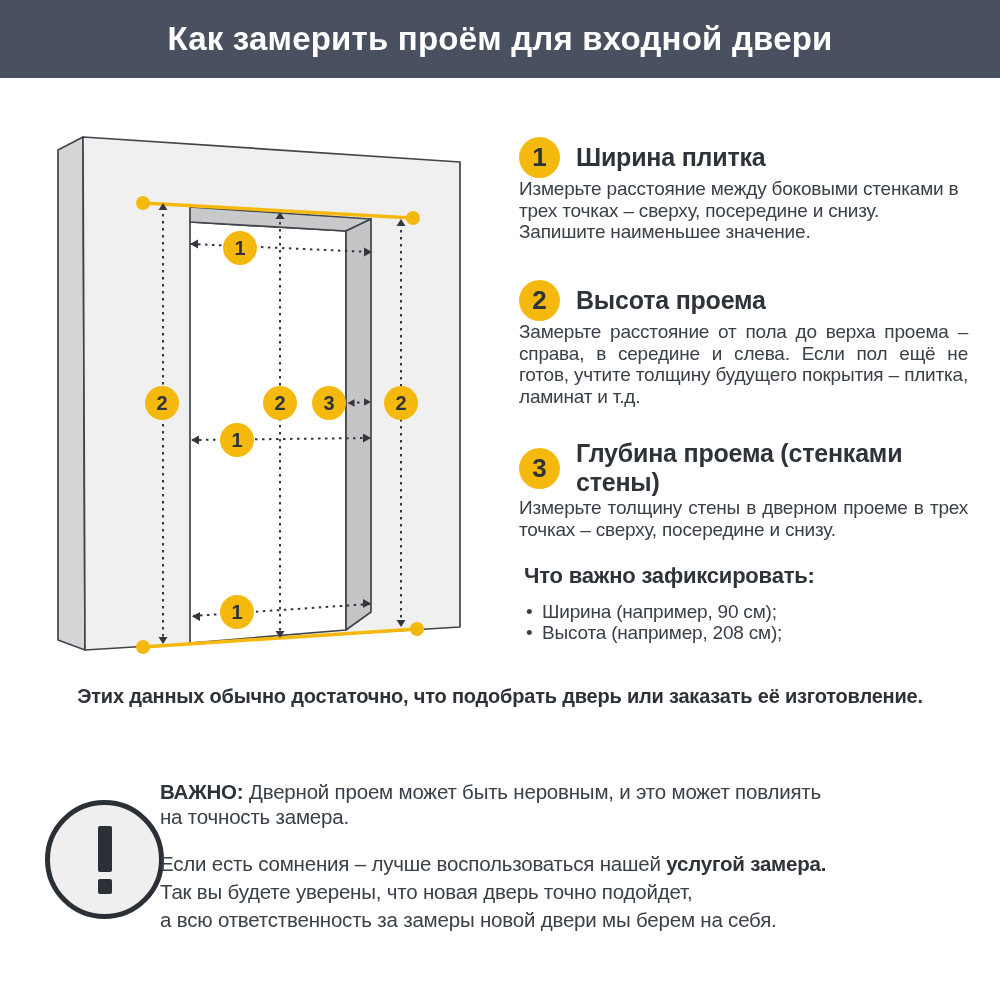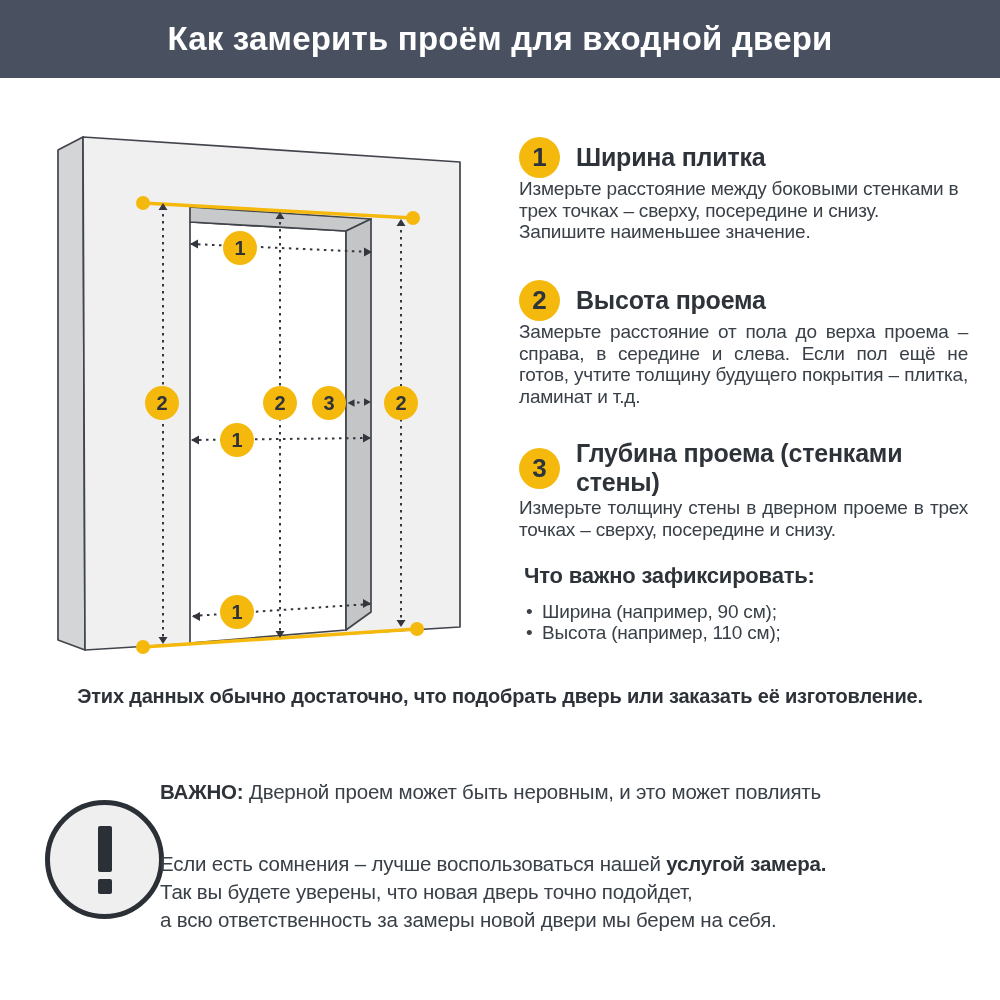--- a/index.html
+++ b/index.html
@@ -192,32 +192,33 @@
     <div class="num-circle">3</div>
     <div class="step-title">Глубина проема (стенками стены)</div>
   </div>
   <div class="step-body justify">Измерьте толщину стены в дверном проеме в трех точках – сверху, посередине и снизу.</div>
 </div>
 
 <div class="checklist">
   <div class="checklist-title">Что важно зафиксировать:</div>
   <div class="checklist-items">
     <div class="checklist-item">Ширина (например, 90 см);</div>
-    <div class="checklist-item">Высота (например, 110 см);</div>
+    <div class="checklist-item">Высота (например, 208 см);</div>
   </div>
 </div>
 
 <div class="summary">Этих данных обычно достаточно, что подобрать дверь или заказать её изготовление.</div>
 
 <div class="important-icon">
   <div class="excl-bar"></div>
   <div class="excl-dot"></div>
 </div>
 
 <div class="imp-p1">
   <div><b>ВАЖНО:</b><span> Дверной проем может быть неровным, и это может повлиять</span></div>
+  <div>на точность замера.</div>
 </div>
 
 <div class="imp-p2">
   <div><span>Если есть сомнения – лучше воспользоваться нашей </span><b>услугой замера.</b></div>
   <div>Так вы будете уверены, что новая дверь точно подойдет,</div>
   <div>а всю ответственность за замеры новой двери мы берем на себя.</div>
 </div>
 
 </body></html>

